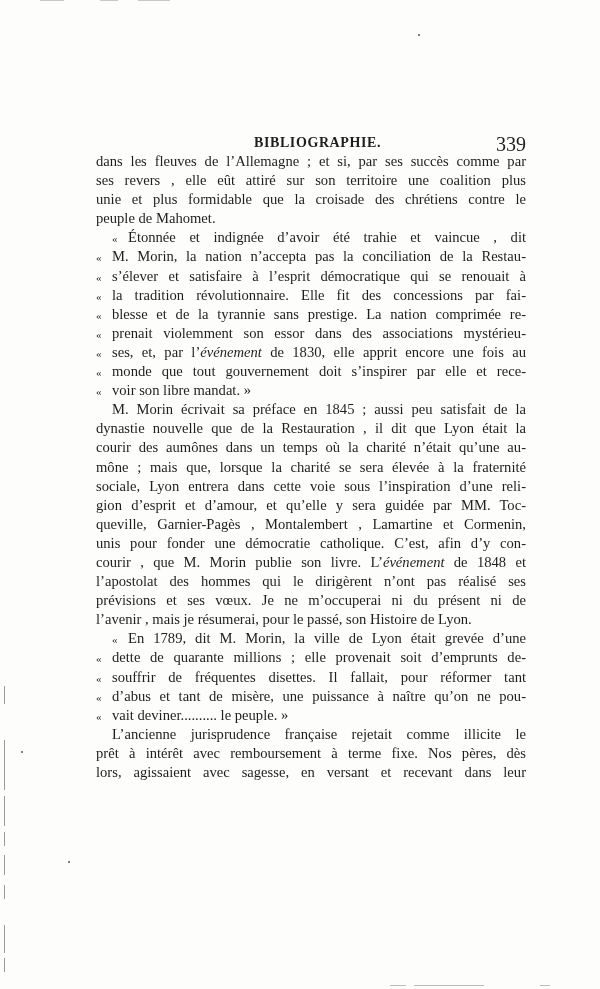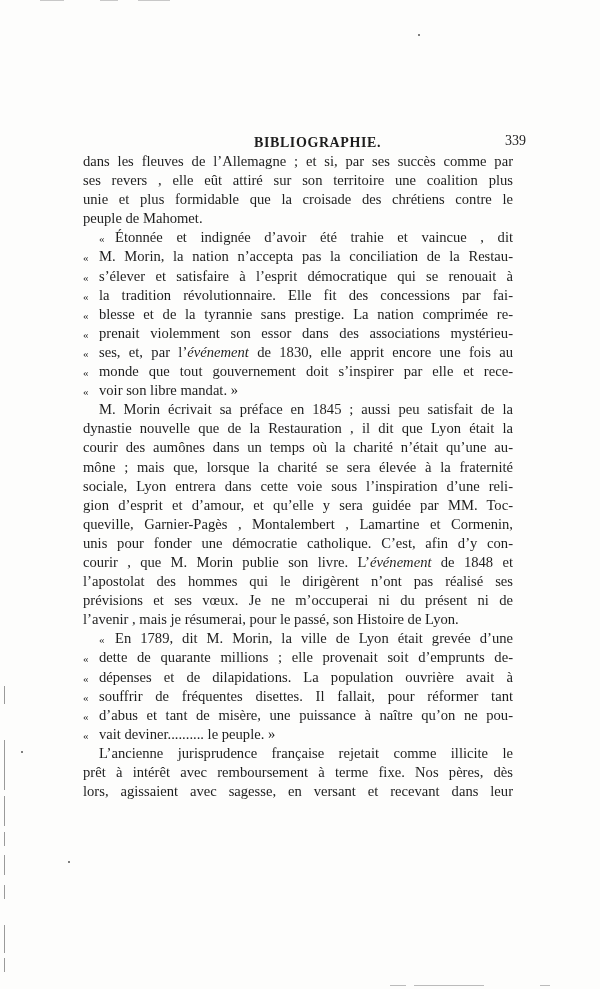--- a/index.html
+++ b/index.html
@@ -25,26 +25,26 @@
       top: 0;
       font-size: 14px;
       letter-spacing: 0.6px;
       font-weight: bold;
       font-family: "Liberation Serif", serif;
     }
     .page-number {
       position: absolute;
       right: 0;
       top: -2px;
-      font-size: 14px;
+      font-size: 20px;
       font-family: "Liberation Serif", serif;
     }
     .body-text {
       position: absolute;
-      left: 83px;
+      left: 96px;
       top: 152px;
       width: 430px;
       font-family: "Liberation Serif", serif;
       font-size: 14.6px;
       line-height: 19.1px;
     }
     .line {
       display: block;
       white-space: nowrap;
       text-align: justify;
@@ -121,21 +121,20 @@
     <div class="line"><span>sociale, Lyon entrera dans cette voie sous l’inspiration d’une reli-</span></div>
     <div class="line"><span>gion d’esprit et d’amour, et qu’elle y sera guidée par MM. Toc-</span></div>
     <div class="line"><span>queville, Garnier-Pagès , Montalembert , Lamartine et Cormenin,</span></div>
     <div class="line"><span>unis pour fonder une démocratie catholique. C’est, afin d’y con-</span></div>
     <div class="line"><span>courir , que M. Morin publie son livre. L’</span><em>événement</em><span> de 1848 et</span></div>
     <div class="line"><span>l’apostolat des hommes qui le dirigèrent n’ont pas réalisé ses</span></div>
     <div class="line"><span>prévisions et ses vœux. Je ne m’occuperai ni du présent ni de</span></div>
     <div class="line last"><span>l’avenir , mais je résumerai, pour le passé, son Histoire de Lyon.</span></div>
     <div class="line indent"><span class="qm">«</span><span>En 1789, dit M. Morin, la ville de Lyon était grevée d’une</span></div>
     <div class="line"><span class="qm">«</span><span>dette de quarante millions ; elle provenait soit d’emprunts de-</span></div>
-    <div class="line"><span class="qm">«</span><span>dépenses et de dilapidations. La population ouvrière avait à</span></div>
     <div class="line"><span class="qm">«</span><span>souffrir de fréquentes disettes. Il fallait, pour réformer tant</span></div>
     <div class="line"><span class="qm">«</span><span>d’abus et tant de misère, une puissance à naître qu’on ne pou-</span></div>
     <div class="line last"><span class="qm">«</span><span>vait deviner.......... le peuple. »</span></div>
     <div class="line indent"><span>L’ancienne jurisprudence française rejetait comme illicite le</span></div>
     <div class="line"><span>prêt à intérêt avec remboursement à terme fixe. Nos pères, dès</span></div>
     <div class="line"><span>lors, agissaient avec sagesse, en versant et recevant dans leur</span></div>
   </main>
 
 <div class="margin-marks">
   <div class="mark" style="top:686px;height:18px;"></div>

